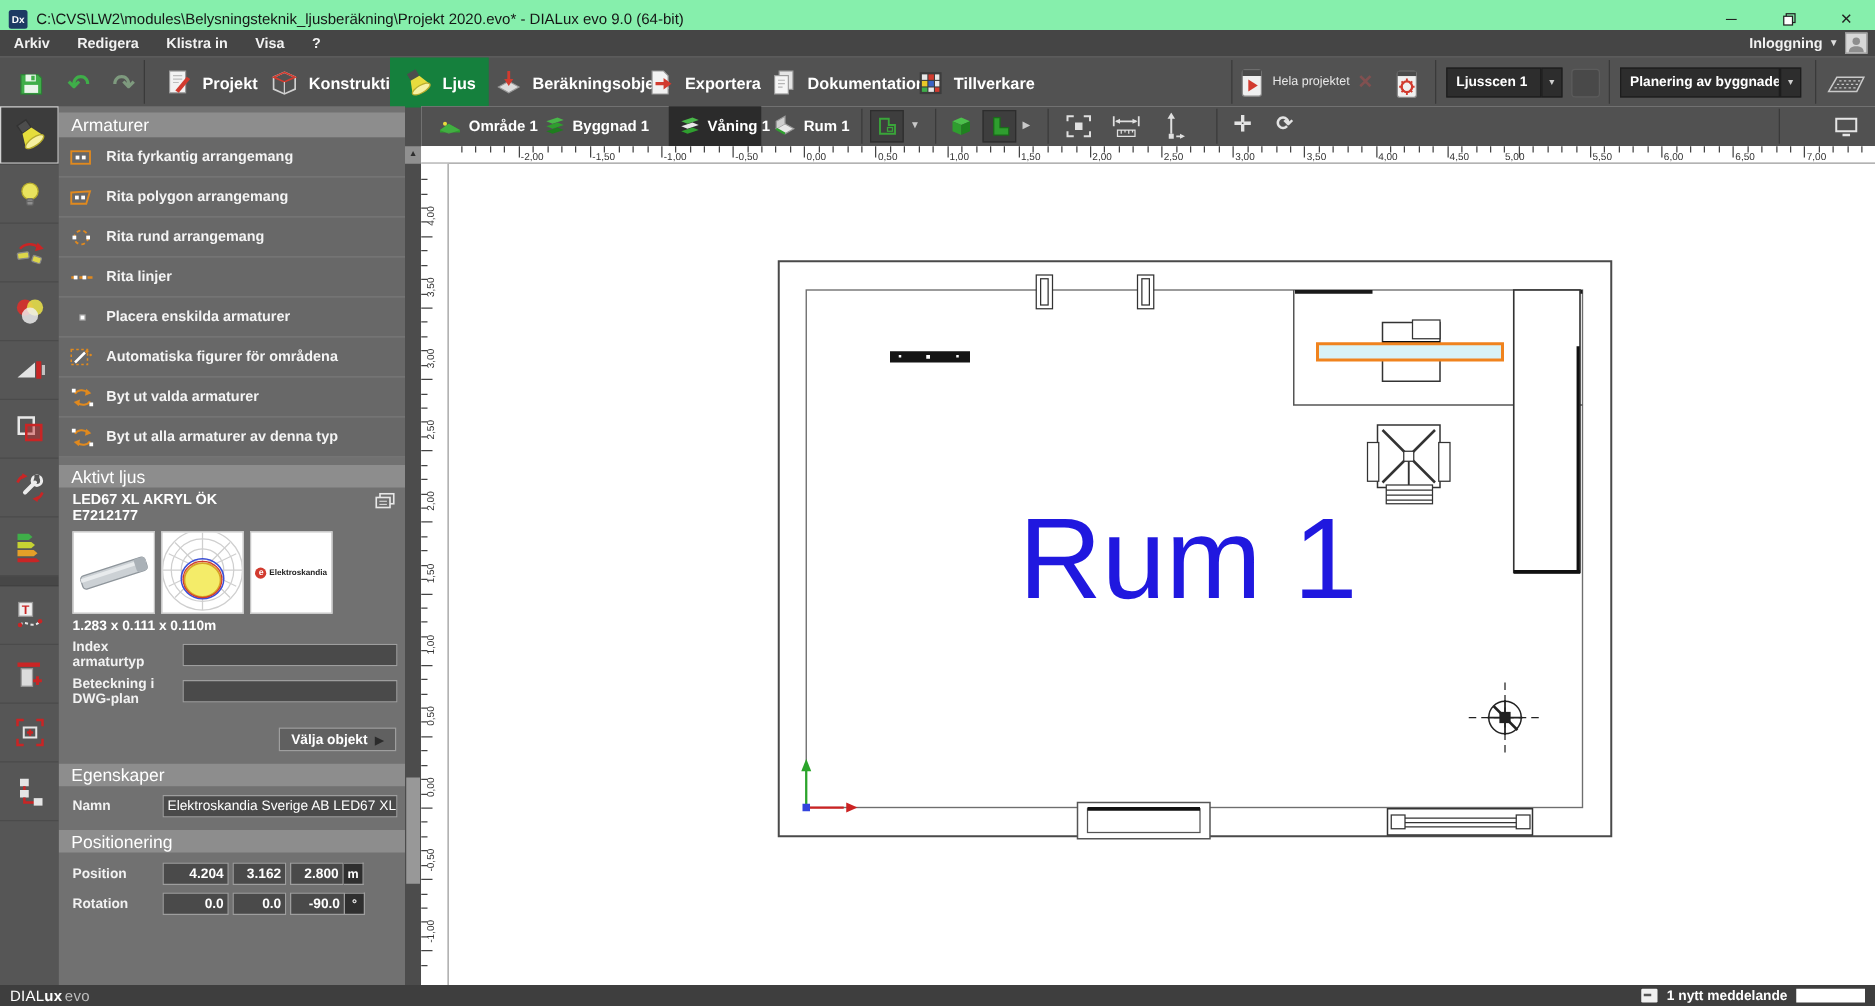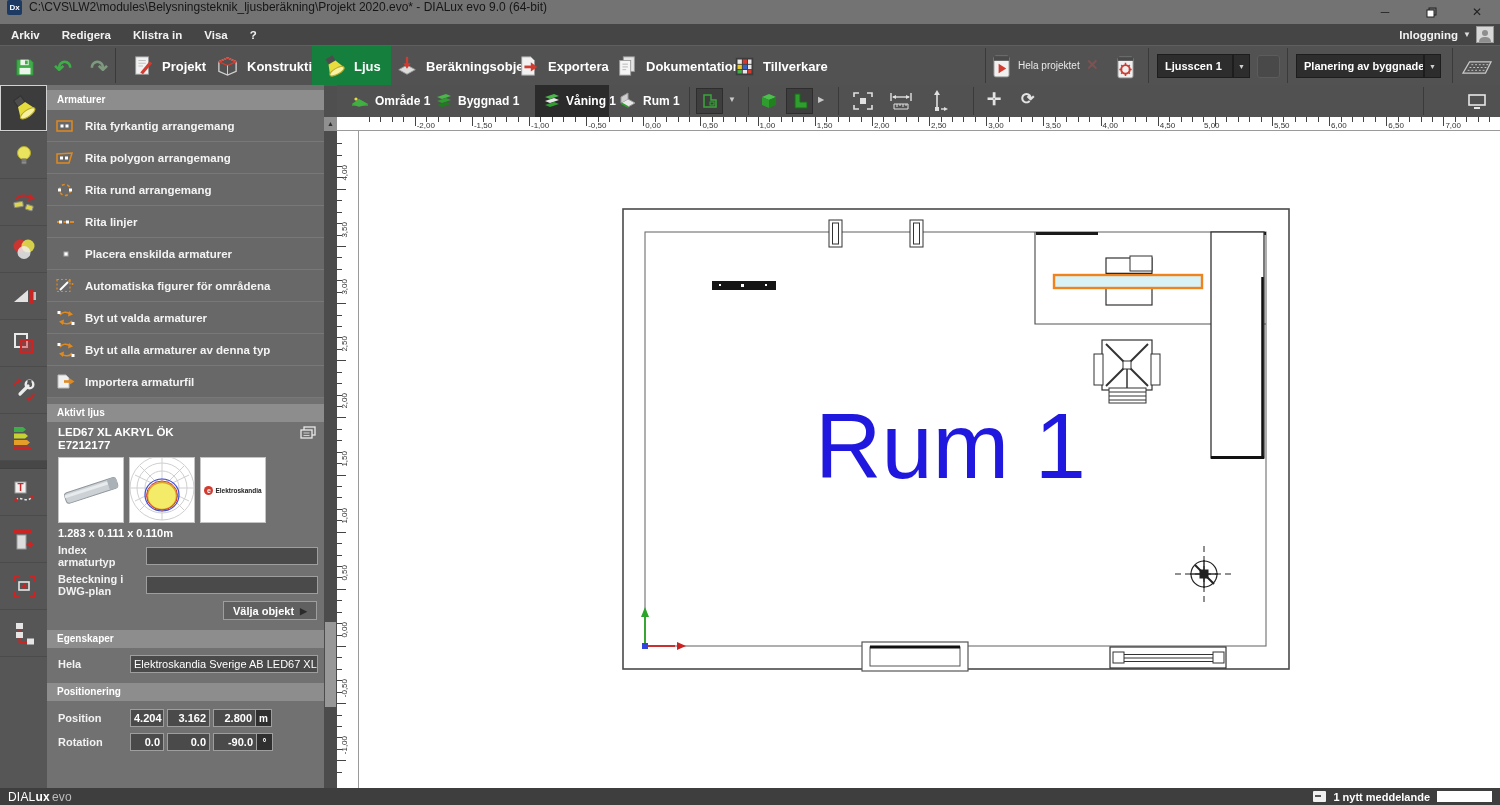--- a/index.html
+++ b/index.html
@@ -1,21 +1,21 @@
 <!DOCTYPE html>
 <html><head>
 <meta charset="utf-8">
 <style>
   *{box-sizing:border-box;margin:0;padding:0}
   html,body{width:1500px;height:805px;overflow:hidden}
   body{font-family:"Liberation Sans",sans-serif;background:#fff}
   .app{position:relative;width:1500px;height:805px;background:#4f4f4f;overflow:hidden}
 
   
-  .titlebar{position:absolute;top:0;left:0;right:0;height:30px;background:#737373;display:flex;align-items:flex-start}
+  .titlebar{position:absolute;top:0;left:0;right:0;height:30px;background:#86efac;display:flex;align-items:center}
   .app-badge{width:15px;height:15px;margin-left:7px;background:#1d3a63;color:#fff;font-size:8px;font-weight:bold;line-height:15px;text-align:center;border-radius:2px;flex:none}
   .wtitle{margin-left:7px;font-size:12px;color:#161616;white-space:nowrap}
   .win-controls{margin-left:auto;display:flex;height:24px}
   .win-btn{width:46px;height:24px;display:flex;align-items:center;justify-content:center;font-size:12px;color:#222}
 
   
   .menubar{position:absolute;top:24px;left:0;right:0;height:21px;background:#454545;display:flex;align-items:center}
   .menu-item{padding:0 11px;font-size:11.5px;font-weight:bold;color:#f2f2f2}
   .menu-right{margin-left:auto;display:flex;align-items:center;gap:5px;padding-right:6px}
   .login-label{font-size:11.5px;font-weight:bold;color:#f2f2f2}
@@ -38,42 +38,42 @@
   .btn-dis{position:absolute;top:9px;width:23px;height:23px;background:#494949;border:1px solid #5c5c5c;border-radius:3px}
 
   
   .toolcol{position:absolute;left:0;top:85px;width:47px;bottom:17px;background:#565656}
   .tool{height:47px;display:flex;align-items:center;justify-content:center;border-bottom:1px solid #4b4b4b}
   .tool.active{background:#3c3c3c;box-shadow:inset 0 0 0 1px #d2d2d2}
   .tool-gap{height:8px;background:#474747;border-bottom:1px solid #414141}
 
   
   .panel{position:absolute;left:47px;top:85px;width:277px;bottom:17px;background:#717171;overflow:hidden}
-  .sec-h{height:20px;margin-top:5px;background:#8d8d8d;color:#fff;font-size:10px;font-weight:bold;line-height:20px;padding-left:10px}
+  .sec-h{height:20px;margin-top:5px;background:#8d8d8d;color:#fff;font-size:14px;font-weight:normal;line-height:20px;padding-left:10px}
   .tools-list{background:#686868}
   .trow{height:32px;display:flex;align-items:center;border-bottom:1px solid #787878;padding-left:8px;gap:8px}
   .trow .ticn{width:22px;flex:none;display:flex;justify-content:center}
   .trow .tlabel{font-size:11.5px;font-weight:bold;color:#f4f4f4;white-space:nowrap}
   .al{padding:4px 6px 6px 11px}
   .al-head{display:flex;align-items:flex-start}
   .al-name{font-size:11.5px;font-weight:bold;color:#fff;line-height:13px}
   .al-copy{margin-left:auto;margin-right:2px}
   .thumbs{display:flex;gap:5px;margin-top:5px}
   .thumb{width:66px;height:66px;background:#fff;border:1px solid #c4c4c4;position:relative;overflow:hidden}
   .brandbox{display:flex;align-items:center;justify-content:center;gap:2px;height:100%}
   .brand-e{width:9px;height:9px;background:#d23b2f;color:#fff;border-radius:50%;font-size:7px;line-height:9px;text-align:center;font-weight:bold}
   .brand-t{font-size:6.5px;font-weight:bold;color:#222}
   .dims{margin-top:4px;font-size:11px;font-weight:bold;color:#fff}
   .frow{display:flex;align-items:center;margin-top:5px;padding-left:0}
   .flabel{width:88px;flex:none;font-size:11px;font-weight:bold;color:#f2f2f2}
   .inp{height:18px;background:#4a4a4a;border:1px solid #9e9e9e;color:#fff;font-size:11px;line-height:16px;padding:0 3px;overflow:hidden;white-space:nowrap}
   .inp.grow{flex:1}
-  .num{width:34px;flex:none;text-align:right;font-weight:bold}
+  .num{width:53px;flex:none;text-align:right;font-weight:bold}
   .unit{width:16px;height:18px;flex:none;background:#2f2f2f;border:1px solid #9e9e9e;border-left:none;color:#fff;font-size:10px;font-weight:bold;text-align:center;line-height:17px}
-  .btn-row{display:flex;justify-content:flex-end;margin-top:4px;padding-right:1px}
+  .btn-row{display:flex;justify-content:flex-end;margin-top:17px;padding-right:1px}
   .pbtn{height:19px;background:#606060;border:1px solid #9e9e9e;color:#fff;font-size:11px;font-weight:bold;padding:0 9px;display:flex;align-items:center;gap:6px}
   .pbtn .arr{color:#2b2b2b;font-size:9px}
   .prow{padding:0 6px 0 11px}
   .gap3{width:3px;flex:none}
 
   
   .pscroll{position:absolute;left:324px;top:117px;width:13px;bottom:17px;background:#4c4c4c}
   .ps-up{height:14px;background:#909090;color:#2e2e2e;font-size:7px;text-align:center;line-height:14px}
   .ps-thumb{position:absolute;left:1px;width:11px;top:505px;height:85px;background:#989898}
 
@@ -448,30 +448,20 @@
               <path d="M4 5 A 6 5 0 0 1 14 4" fill="none" stroke="#e0891e" stroke-width="1.6"></path>
               <polygon points="13,1 17,4.5 12,6.5" fill="#e0891e"></polygon>
               <path d="M16 11 A 6 5 0 0 1 6 12" fill="none" stroke="#e0891e" stroke-width="1.6"></path>
               <polygon points="7,15 3,11.5 8,9.5" fill="#e0891e"></polygon>
               <rect x="1.5" y="1" width="3" height="3" fill="#fff"></rect>
               <rect x="15.5" y="12" width="3" height="3" fill="#fff"></rect>
             </svg>
           </span>
         <span class="tlabel">Byt ut alla armaturer av denna typ</span>
       </div>
-      <div class="trow">
-        <span class="ticn">
-            <svg width="20" height="15" viewBox="0 0 20 15">
-              <path d="M2 1h8l3 3v10H2z" fill="#f0f0f0" stroke="#bbb"></path>
-              <path d="M8 7.5h6" stroke="#e0891e" stroke-width="2.6"></path>
-              <polygon points="13,4 18.5,7.5 13,11" fill="#e0891e"></polygon>
-            </svg>
-          </span>
-        <span class="tlabel">Importera armaturfil</span>
-      </div>
     </div>
 
     <div class="sec-h" style="margin-top:6px;height:18px;line-height:18px">Aktivt ljus</div>
     <div class="al">
       <div class="al-head">
         <div>
           <div class="al-name">LED67 XL AKRYL ÖK</div>
           <div class="al-name">E7212177</div>
         </div>
         <span class="al-copy">
@@ -525,21 +515,21 @@
       <div class="btn-row">
         <div class="pbtn">
           <span>Välja objekt</span>
             <span class="arr">▶</span>
         </div>
       </div>
     </div>
 
     <div class="sec-h" style="margin-top:4px;height:18px;line-height:18px">Egenskaper</div>
     <div class="frow prow" style="margin-top:7px">
-      <span class="flabel" style="width:72px">Hela</span>
+      <span class="flabel" style="width:72px">Namn</span>
       <span class="inp grow">Elektroskandia Sverige AB LED67 XL A</span>
     </div>
 
     <div class="sec-h" style="margin-top:10px;height:18px;line-height:18px">Positionering</div>
     <div class="frow prow" style="margin-top:8px">
       <span class="flabel" style="width:72px">Position</span>
       <span class="inp num">4.204</span>
         <span class="gap3"></span>
       <span class="inp num" style="width:43px">3.162</span>
         <span class="gap3"></span>

